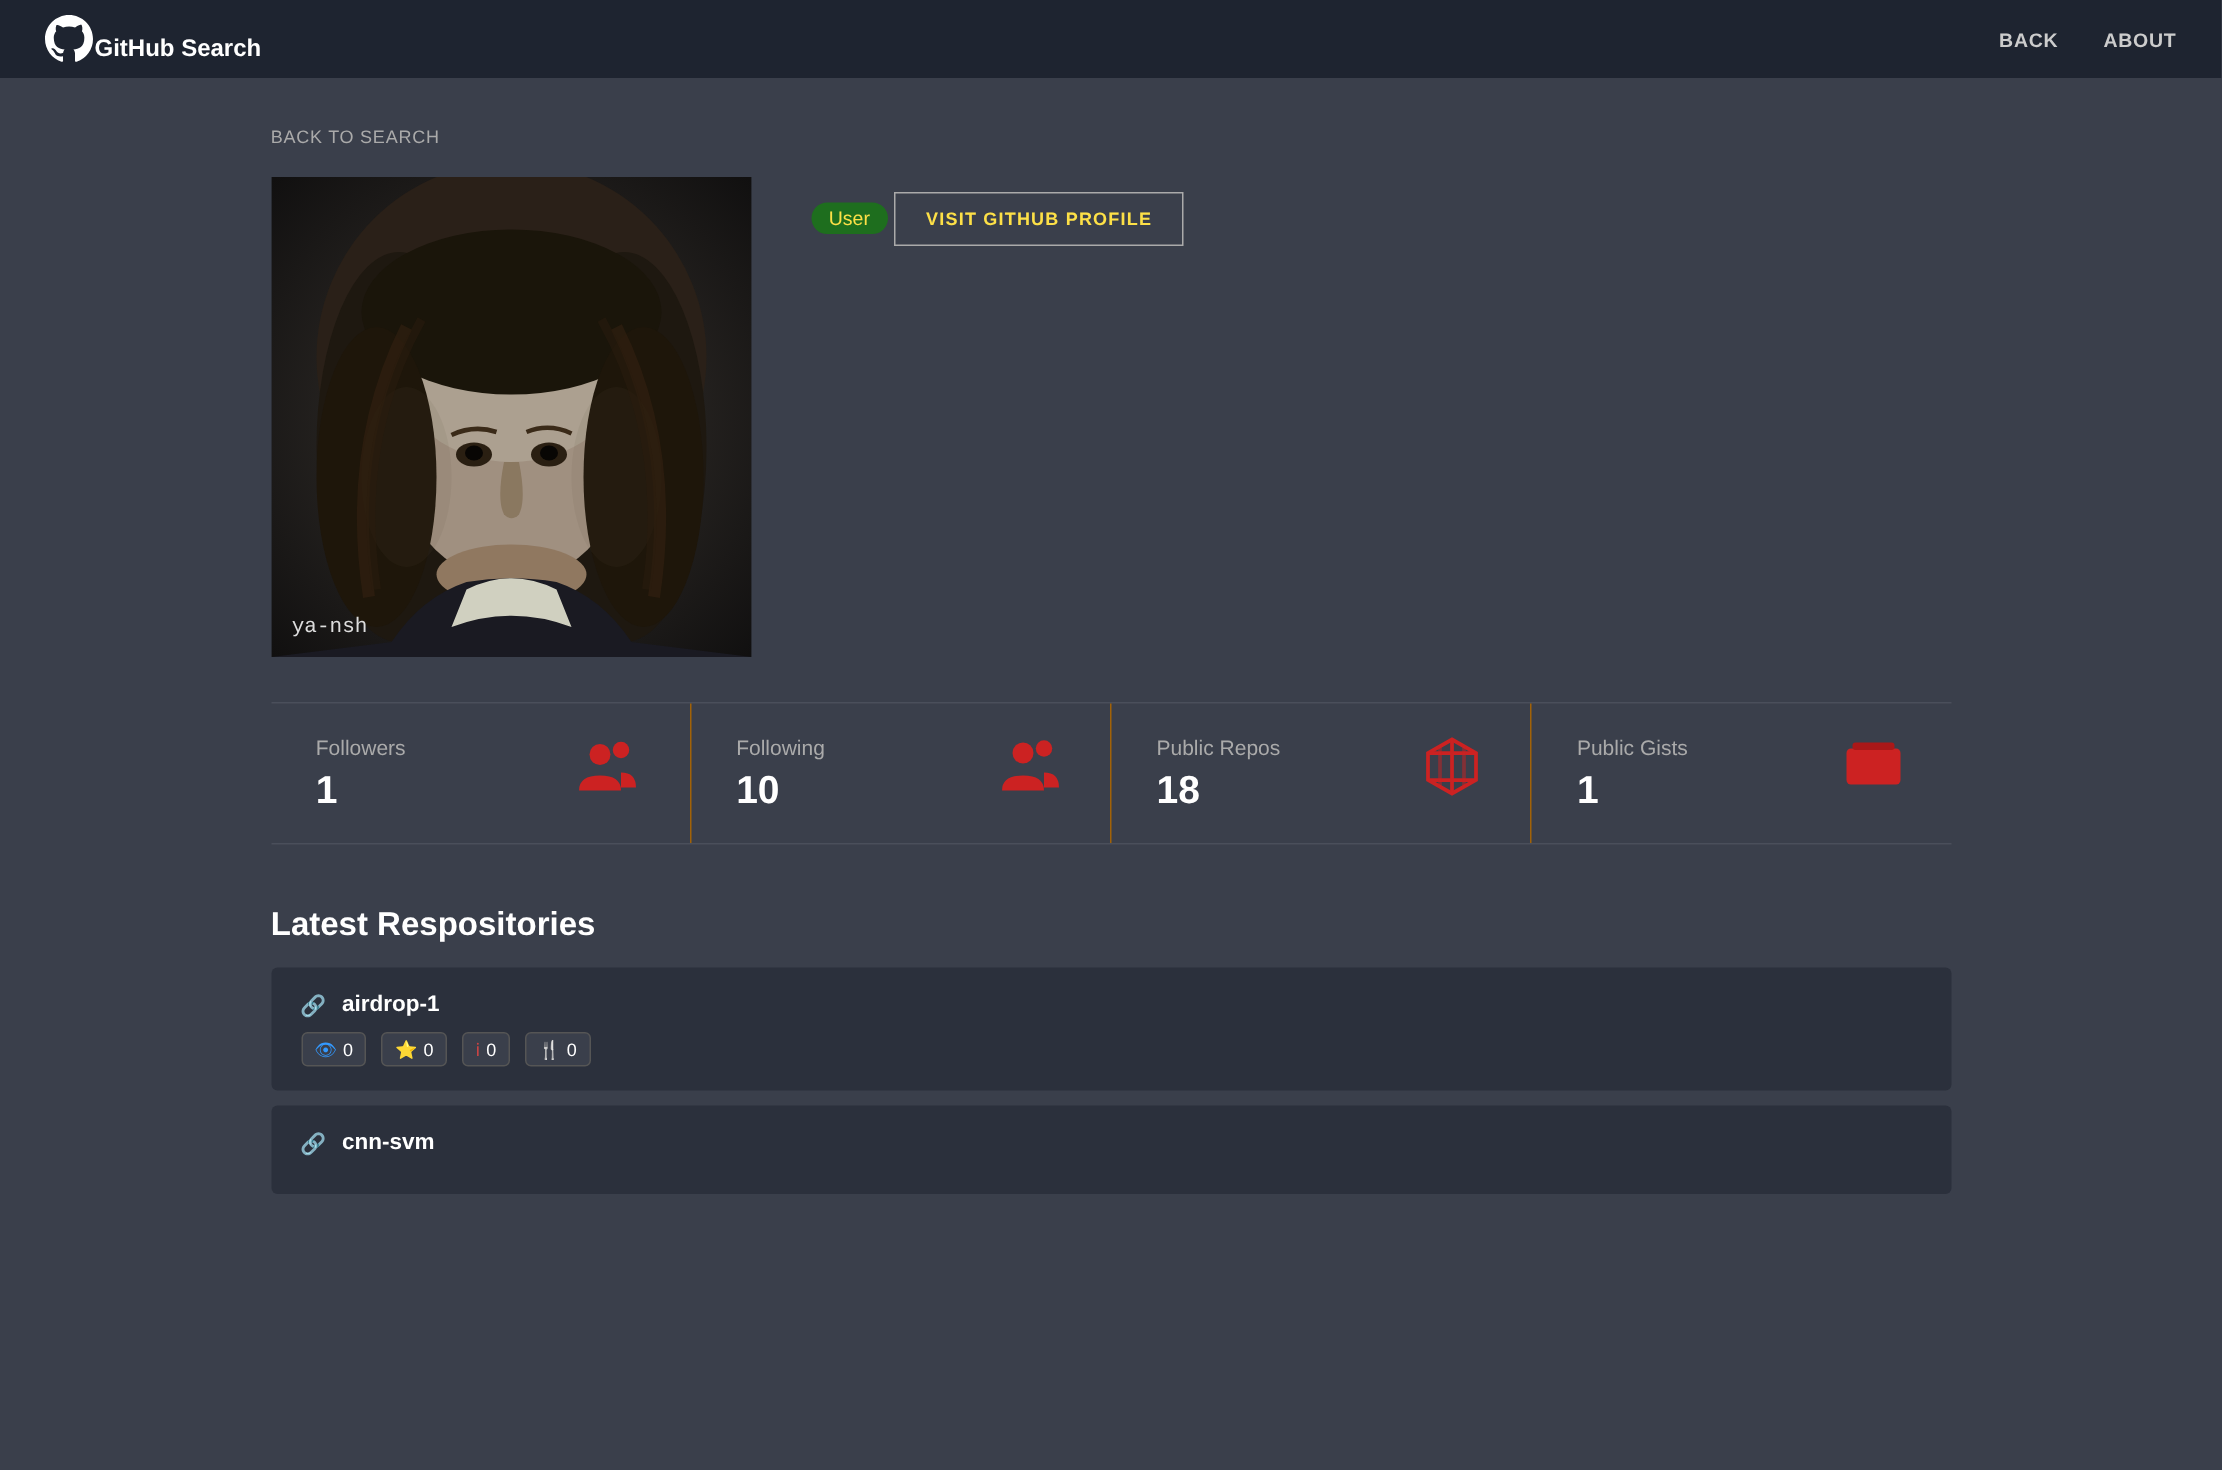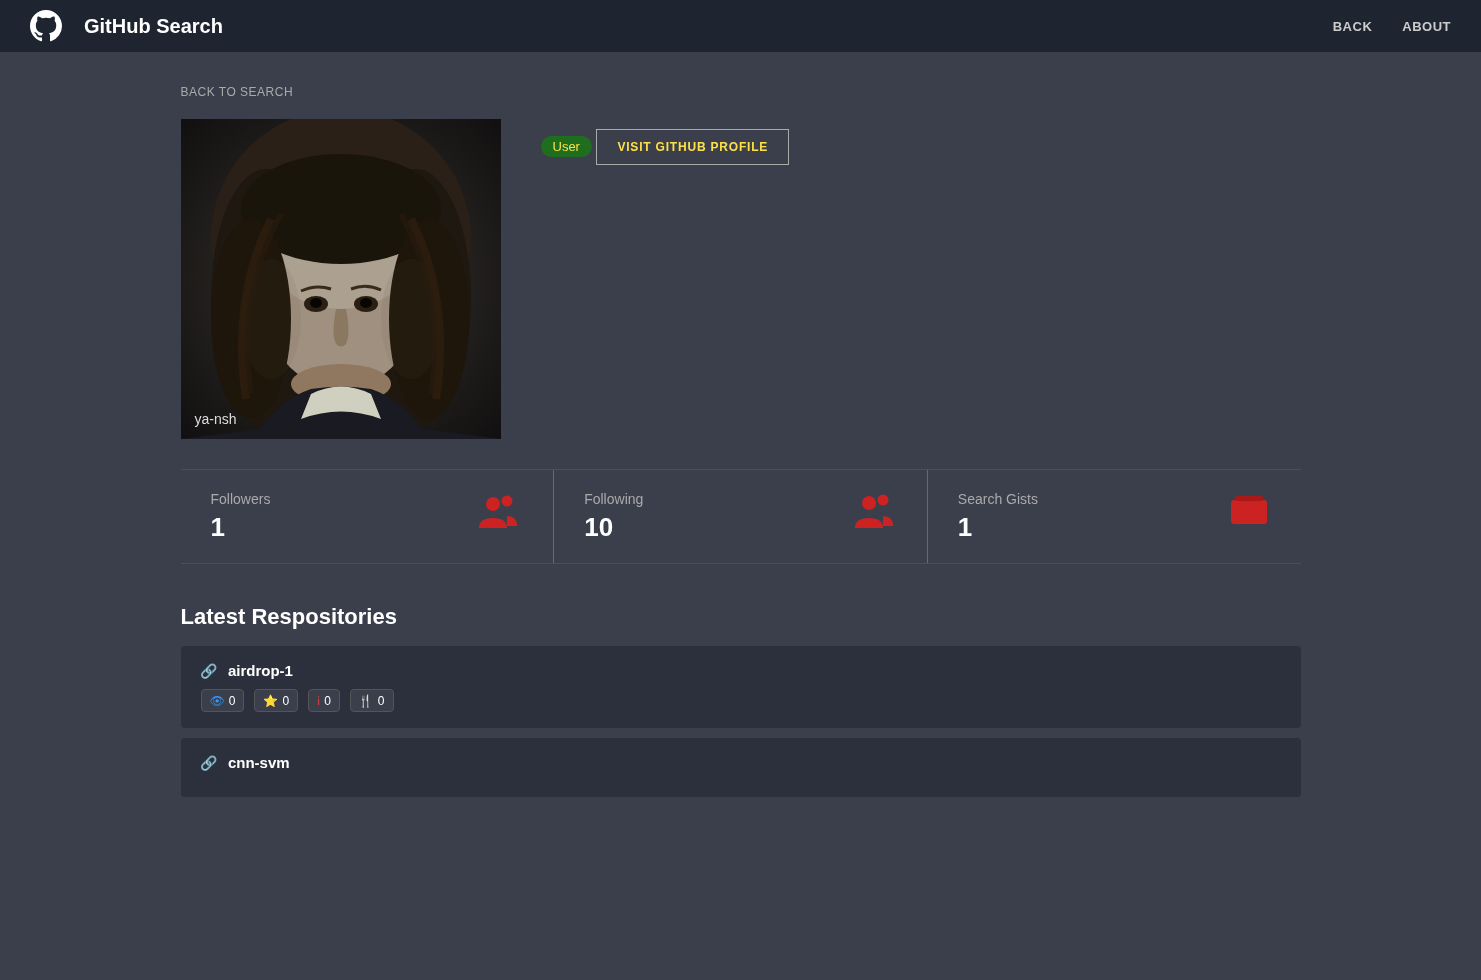--- a/index.html
+++ b/index.html
@@ -14,24 +14,24 @@
     .navbar {
       background-color: #1e2430;
       display: flex;
       align-items: center;
       justify-content: space-between;
       padding: 0 30px;
       height: 52px;
     }
     .navbar-brand {
       display: flex;
-      align-items: center;
-      gap: 22px;
+      align-items: flex-end;
+      gap: 1px;
       color: #ffffff;
-      font-size: 20px;
+      font-size: 16px;
       font-weight: bold;
     }
     .navbar-brand .github-icon {
       width: 32px;
       height: 32px;
       fill: white;
     }
     .navbar-links {
       display: flex;
       gap: 30px;
@@ -67,20 +67,21 @@
       display: flex;
       align-items: flex-start;
       gap: 40px;
       margin-bottom: 30px;
     }
     .profile-image-container {
       position: relative;
       width: 320px;
       height: 320px;
       flex-shrink: 0;
+      font-family: Liberation Mono, monospace;
     }
     .profile-username {
       position: absolute;
       bottom: 12px;
       left: 14px;
       font-size: 14px;
       color: #dddddd;
     }
     .profile-info {
       padding-top: 10px;
@@ -292,24 +293,40 @@
       <div class="stat-icon">
         <svg width="44" height="44" viewBox="0 0 44 44" fill="#cc2222">
           <circle cx="16" cy="13" r="7"></circle>
           <circle cx="30" cy="10" r="5.5"></circle>
           <path d="M2 38 Q2 28 16 28 Q30 28 30 38"></path>
           <path d="M30 26 Q40 26 40 36 L30 36"></path>
         </svg>
       </div>
     </div>
 
-
     <div class="stat-item">
       <div class="stat-text">
-        <div class="stat-label">Search Gists</div>
+        <div class="stat-label">Public Repos</div>
+        <div class="stat-value">18</div>
+      </div>
+      <div class="stat-icon">
+        <svg width="44" height="44" viewBox="0 0 44 44" fill="none" stroke="#cc2222" stroke-width="2.5">
+          <path d="M22 4 L38 13 L38 31 L22 40 L6 31 L6 13 Z" stroke="#cc2222" fill="none"></path>
+          <path d="M22 4 L22 40" stroke="#cc2222"></path>
+          <path d="M6 13 L38 13" stroke="#cc2222"></path>
+          <path d="M6 31 L38 31" stroke="#cc2222"></path>
+          <path d="M14 8 L14 36" stroke="#cc2222" opacity="0.5"></path>
+          <path d="M30 8 L30 36" stroke="#cc2222" opacity="0.5"></path>
+        </svg>
+      </div>
+    </div>
+
+    <div class="stat-item">
+      <div class="stat-text">
+        <div class="stat-label">Public Gists</div>
         <div class="stat-value">1</div>
       </div>
       <div class="stat-icon">
         <svg width="44" height="44" viewBox="0 0 44 44" fill="#cc2222">
           <rect x="4" y="10" width="36" height="24" rx="3"></rect>
           <rect x="8" y="6" width="28" height="5" rx="2" fill="#aa1818"></rect>
         </svg>
       </div>
     </div>
 

